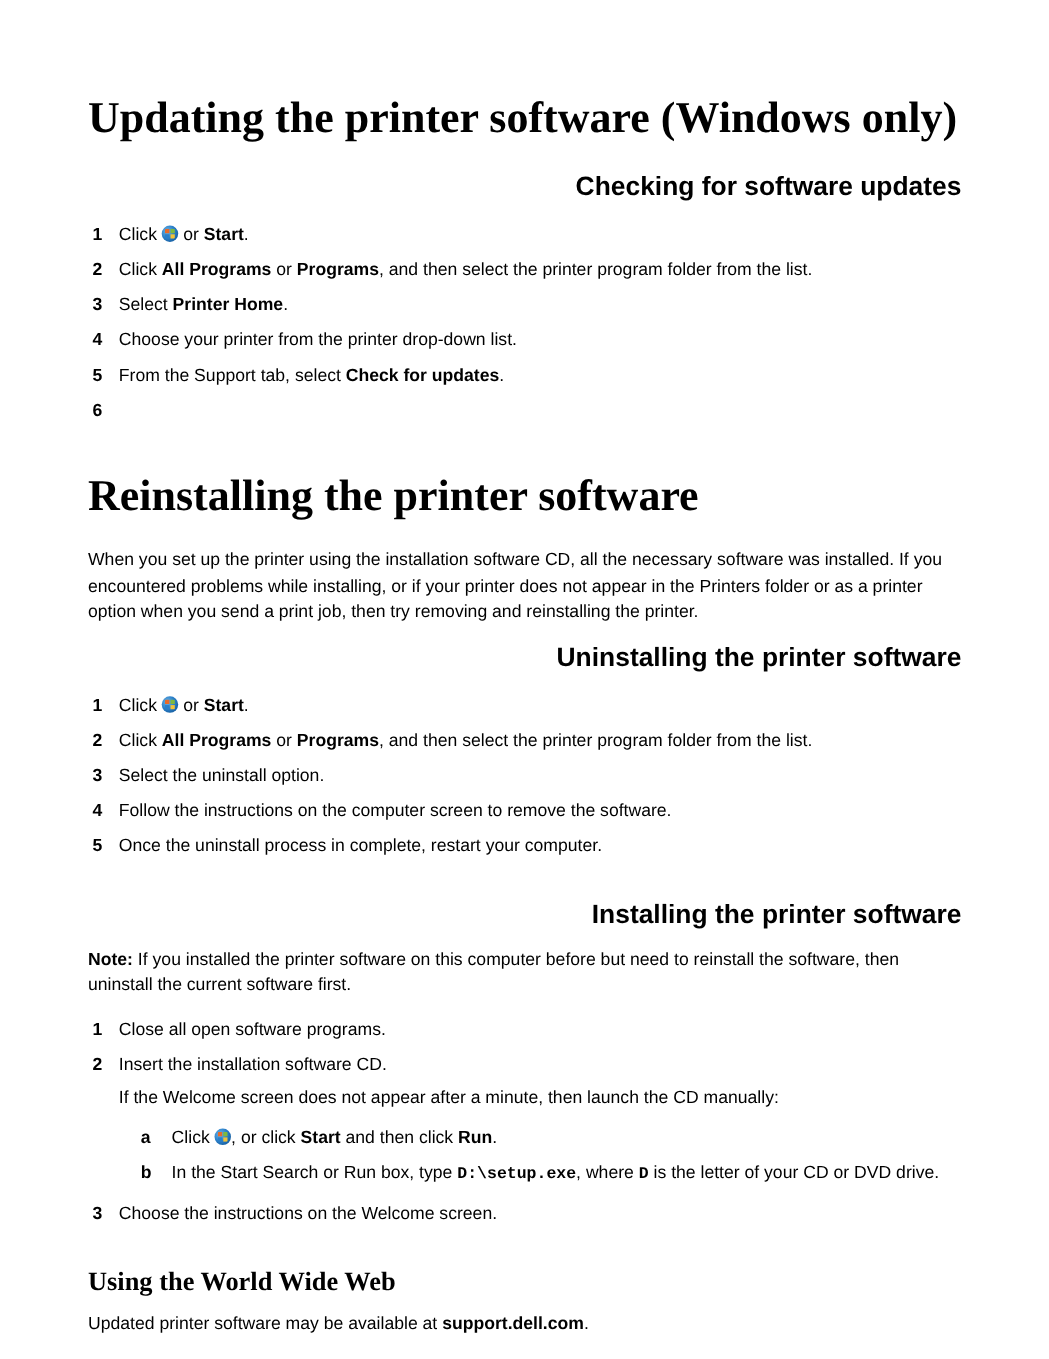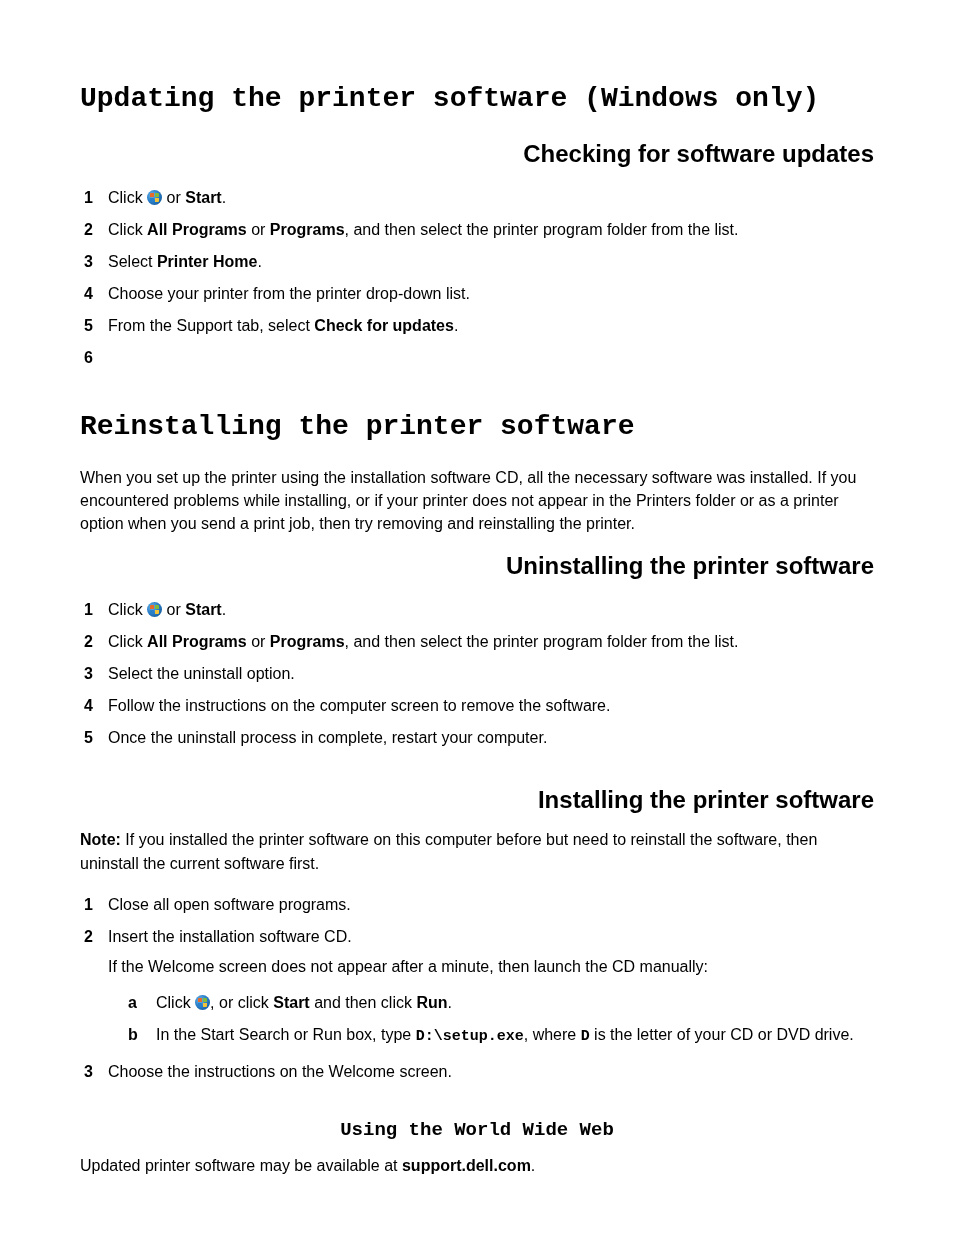--- a/index.html
+++ b/index.html
@@ -6,39 +6,38 @@
   body {
     font-family: "Segoe UI", "Helvetica Neue", Arial, sans-serif;
     margin: 0;
     padding: 80px 80px 40px 80px;
     width: 954px;
     box-sizing: border-box;
     color: #000;
     line-height: 1.35;
   }
   h1 {
-    font-family: Liberation Mono, monospace;
-    font-size: 28px;
+    font-family: Liberation Serif, serif;
+    font-size: 40px;
     font-weight: 700;
     margin: 0 0 20px 0;
     letter-spacing: 0px;
   }
   h2 {
     font-family: "Trebuchet MS", "Segoe UI", sans-serif;
     font-size: 24px;
     font-weight: 700;
     margin: 0 0 12px 0;
     text-align: right;
   }
   h3 {
-    font-family: Liberation Mono, monospace;
-    font-size: 19px;
+    font-family: Liberation Serif, serif;
+    font-size: 24px;
     font-weight: 700;
     margin: 20px 0 10px 0;
-    text-align: center;
   }
   ol {
     list-style: none;
     padding: 0;
     margin: 0 0 30px 0;
   }
   ol > li {
     font-size: 16px;
     padding: 4px 0 4px 28px;
     position: relative;

